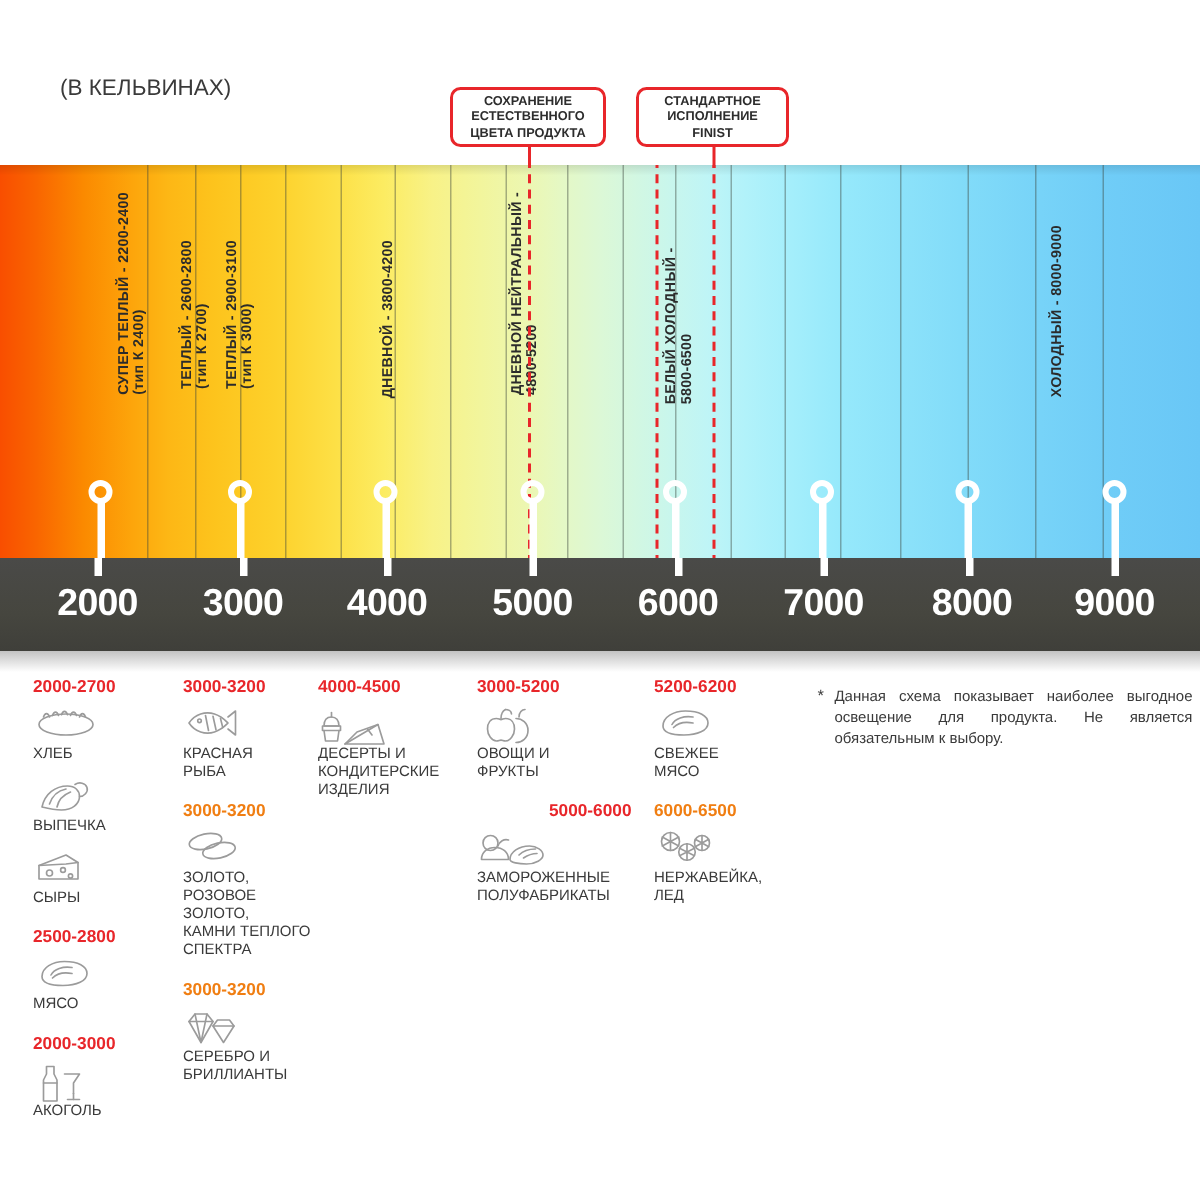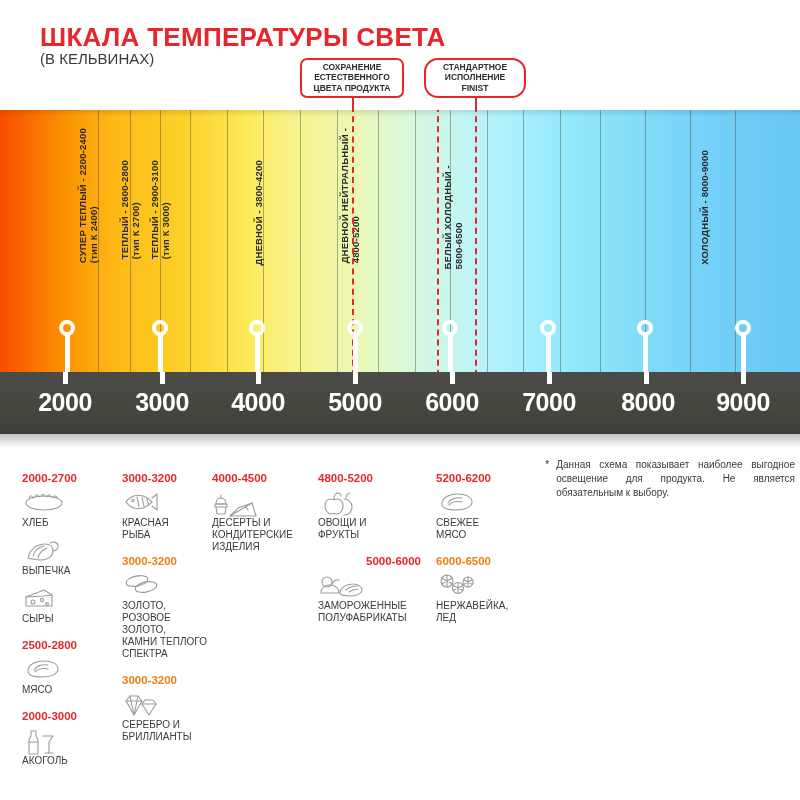--- a/index.html
+++ b/index.html
@@ -103,21 +103,21 @@
     transform: translateX(-50%);
     letter-spacing: -.5px;
   }
   .shadow {
     position: absolute; left: 0; top: 434px; width: 800px; height: 14px;
     background: linear-gradient(to bottom, rgba(120,120,120,.45), rgba(255,255,255,0));
   }
 
   
   .legend { position: absolute; left: 0; top: 452px; width: 800px; height: 348px; }
-  .col { position: absolute; top: 0; margin-top: 20px; }
+  .col { position: absolute; top: 0; }
   .grp { margin-bottom: 14px; }
   .grp-head { font-size: 11.5px; font-weight: bold; margin-bottom: 6px; }
   .item { margin-bottom: 9px; }
   .item-ico { height: 26px; display: block; }
   .item-ico svg { display: block; }
   .item-lbl {
     font-size: 10px; color: #3a3a3a; line-height: 1.2;
     white-space: pre-line; margin-top: 1px;
   }
 
@@ -127,30 +127,29 @@
   .foot-txt {
     font-size: 10px; color: #3a3a3a; line-height: 1.42;
     white-space: pre-line; text-align: justify;
   }
 </style>
 </head>
 <body>
 
 <div id="page">
 
-  <div class="title">ШКАЛА ТЕМПЕРАТУРЫ СВЕТА</div>
   <div class="subtitle">(В КЕЛЬВИНАХ)</div>
 
   <div id="callouts-layer">
       <div class="callout-stem" style="left: 352px; top: 98px; height: 14px;"></div>
       <div class="callout" style="left: 300px; top: 58px; width: 104px; height: 40px; white-space: pre-line;">СОХРАНЕНИЕ
 ЕСТЕСТВЕННОГО
 ЦВЕТА ПРОДУКТА</div>
       <div class="callout-stem" style="left: 475px; top: 98px; height: 14px;"></div>
-      <div class="callout" style="left: 424px; top: 58px; width: 102px; height: 40px; white-space: pre-line; border-radius: 14px;">СТАНДАРТНОЕ
+      <div class="callout" style="left: 424px; top: 58px; width: 102px; height: 40px; white-space: pre-line;">СТАНДАРТНОЕ
 ИСПОЛНЕНИЕ
 FINIST</div>
     </div>
 
   <div class="band">
     <div class="band-top-shade"></div>
     <div id="dividers-layer">
         <div class="divider" style="left: 98px;"></div>
         <div class="divider" style="left: 130px;"></div>
         <div class="divider" style="left: 160px;"></div>
@@ -380,21 +379,21 @@
                 </svg>
               </div>
               <div class="item-lbl">ДЕСЕРТЫ И
 КОНДИТЕРСКИЕ
 ИЗДЕЛИЯ</div>
             </div>
           </div>
         </div>
         <div class="col" style="left: 318px; width: 108px;">
           <div class="grp">
-            <div class="grp-head" style="color: rgb(232, 38, 42);">4800-5200</div>
+            <div class="grp-head" style="color: rgb(232, 38, 42);">3000-5200</div>
             <div class="item">
               <div class="item-ico">
                 <svg width="40" height="26" viewBox="0 0 40 26">
                   <path d="M13 9c-4 0-6 3-6 7s3 8 6 8c1.5 0 2-0.6 3-0.6s1.5.6 3 .6c3 0 6-4 6-8s-2-7-6-7c-1.5 0-2 .7-3 .7s-1.5-.7-3-.7z" fill="none" stroke="#9b9b9b" stroke-width="1.1" stroke-linecap="round" stroke-linejoin="round"></path>
                   <path d="M16 9c0-3 1-5 3-6" fill="none" stroke="#9b9b9b" stroke-width="1.1" stroke-linecap="round" stroke-linejoin="round"></path>
                   <path d="M19 3c2 0 4 1 4 3" fill="none" stroke="#9b9b9b" stroke-width="1.1" stroke-linecap="round" stroke-linejoin="round"></path>
                   <path d="M26 9c4 0 8 3 8 8s-4 8-8 8" fill="none" stroke="#9b9b9b" stroke-width="1.1" stroke-linecap="round" stroke-linejoin="round"></path>
                   <path d="M28 8c0-3 2-5 4-5" fill="none" stroke="#9b9b9b" stroke-width="1.1" stroke-linecap="round" stroke-linejoin="round"></path>
                 </svg>
               </div>

